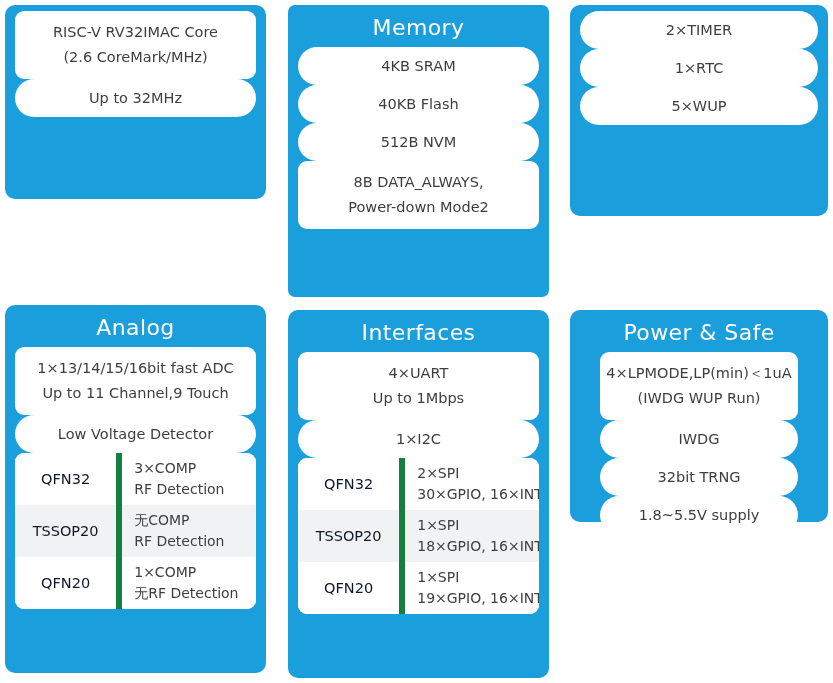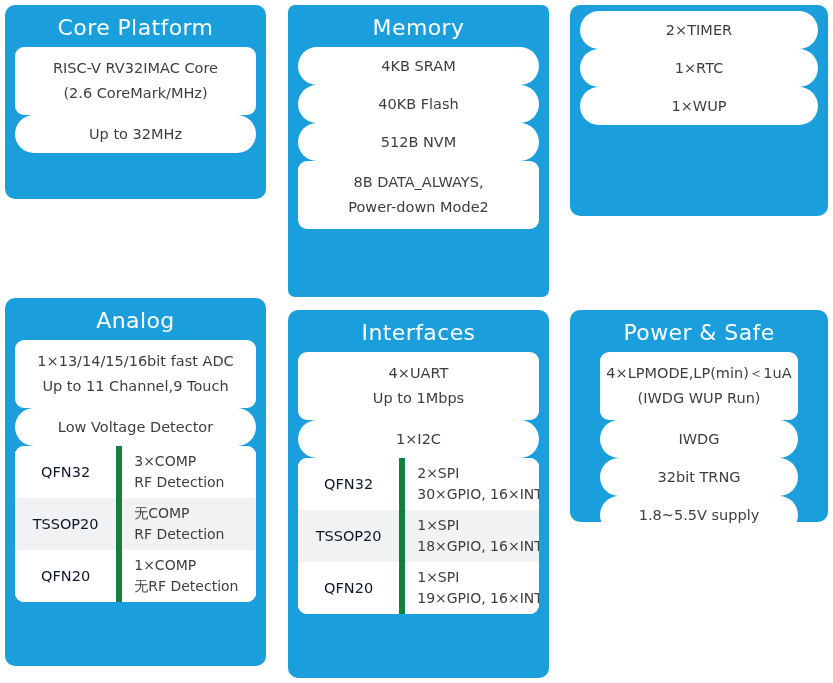--- a/index.html
+++ b/index.html
@@ -108,31 +108,30 @@
     color: #3e3e3e;
     line-height: 21px;
   }
 
   .vrow .vdetail .ln { display: block; white-space: nowrap; }
 
   
   #card-core       { left: 5px;   top: 5px;   width: 261px; height: 194px; }
   #card-memory     { left: 288px; width: 261px; top: 5px;   height: 292px; border-radius: 7px; }
   #card-timer      { left: 570px; top: 5px;   width: 258px; height: 211px; }
-  #card-analog     { left: 5px;   top: 298px; width: 261px; height: 368px; }
+  #card-analog     { left: 5px;   top: 305px; width: 261px; height: 368px; }
   #card-interfaces { left: 288px; top: 310px; width: 261px; height: 368px; }
   #card-power      { left: 570px; top: 310px; width: 258px; height: 212px; align-items: center; }
 </style>
 </head>
 <body>
 
 <div id="board">
 
   <div class="card" id="card-core">
-    <div class="card-title">Core Platform</div>
     <div class="card-body">
         <div class="pill multi">
           <span class="ln">RISC-V RV32IMAC Core</span>
           <span class="ln">(2.6 CoreMark/MHz)</span>
         </div>
         <div class="pill single">
           <span class="ln">Up to 32MHz</span>
         </div>
       </div>
   </div>
@@ -158,21 +157,21 @@
 
   <div class="card" id="card-timer">
     <div class="card-body">
         <div class="pill single">
           <span class="ln">2×TIMER</span>
         </div>
         <div class="pill single">
           <span class="ln">1×RTC</span>
         </div>
         <div class="pill single">
-          <span class="ln">1×WUP</span>
+          <span class="ln">5×WUP</span>
         </div>
       </div>
   </div>
 
   <div class="card" id="card-analog">
     <div class="card-title">Analog</div>
     <div class="card-body">
         <div class="pill multi">
           <span class="ln">1×13/14/15/16bit  fast ADC</span>
           <span class="ln">Up to 11 Channel,9 Touch</span>

